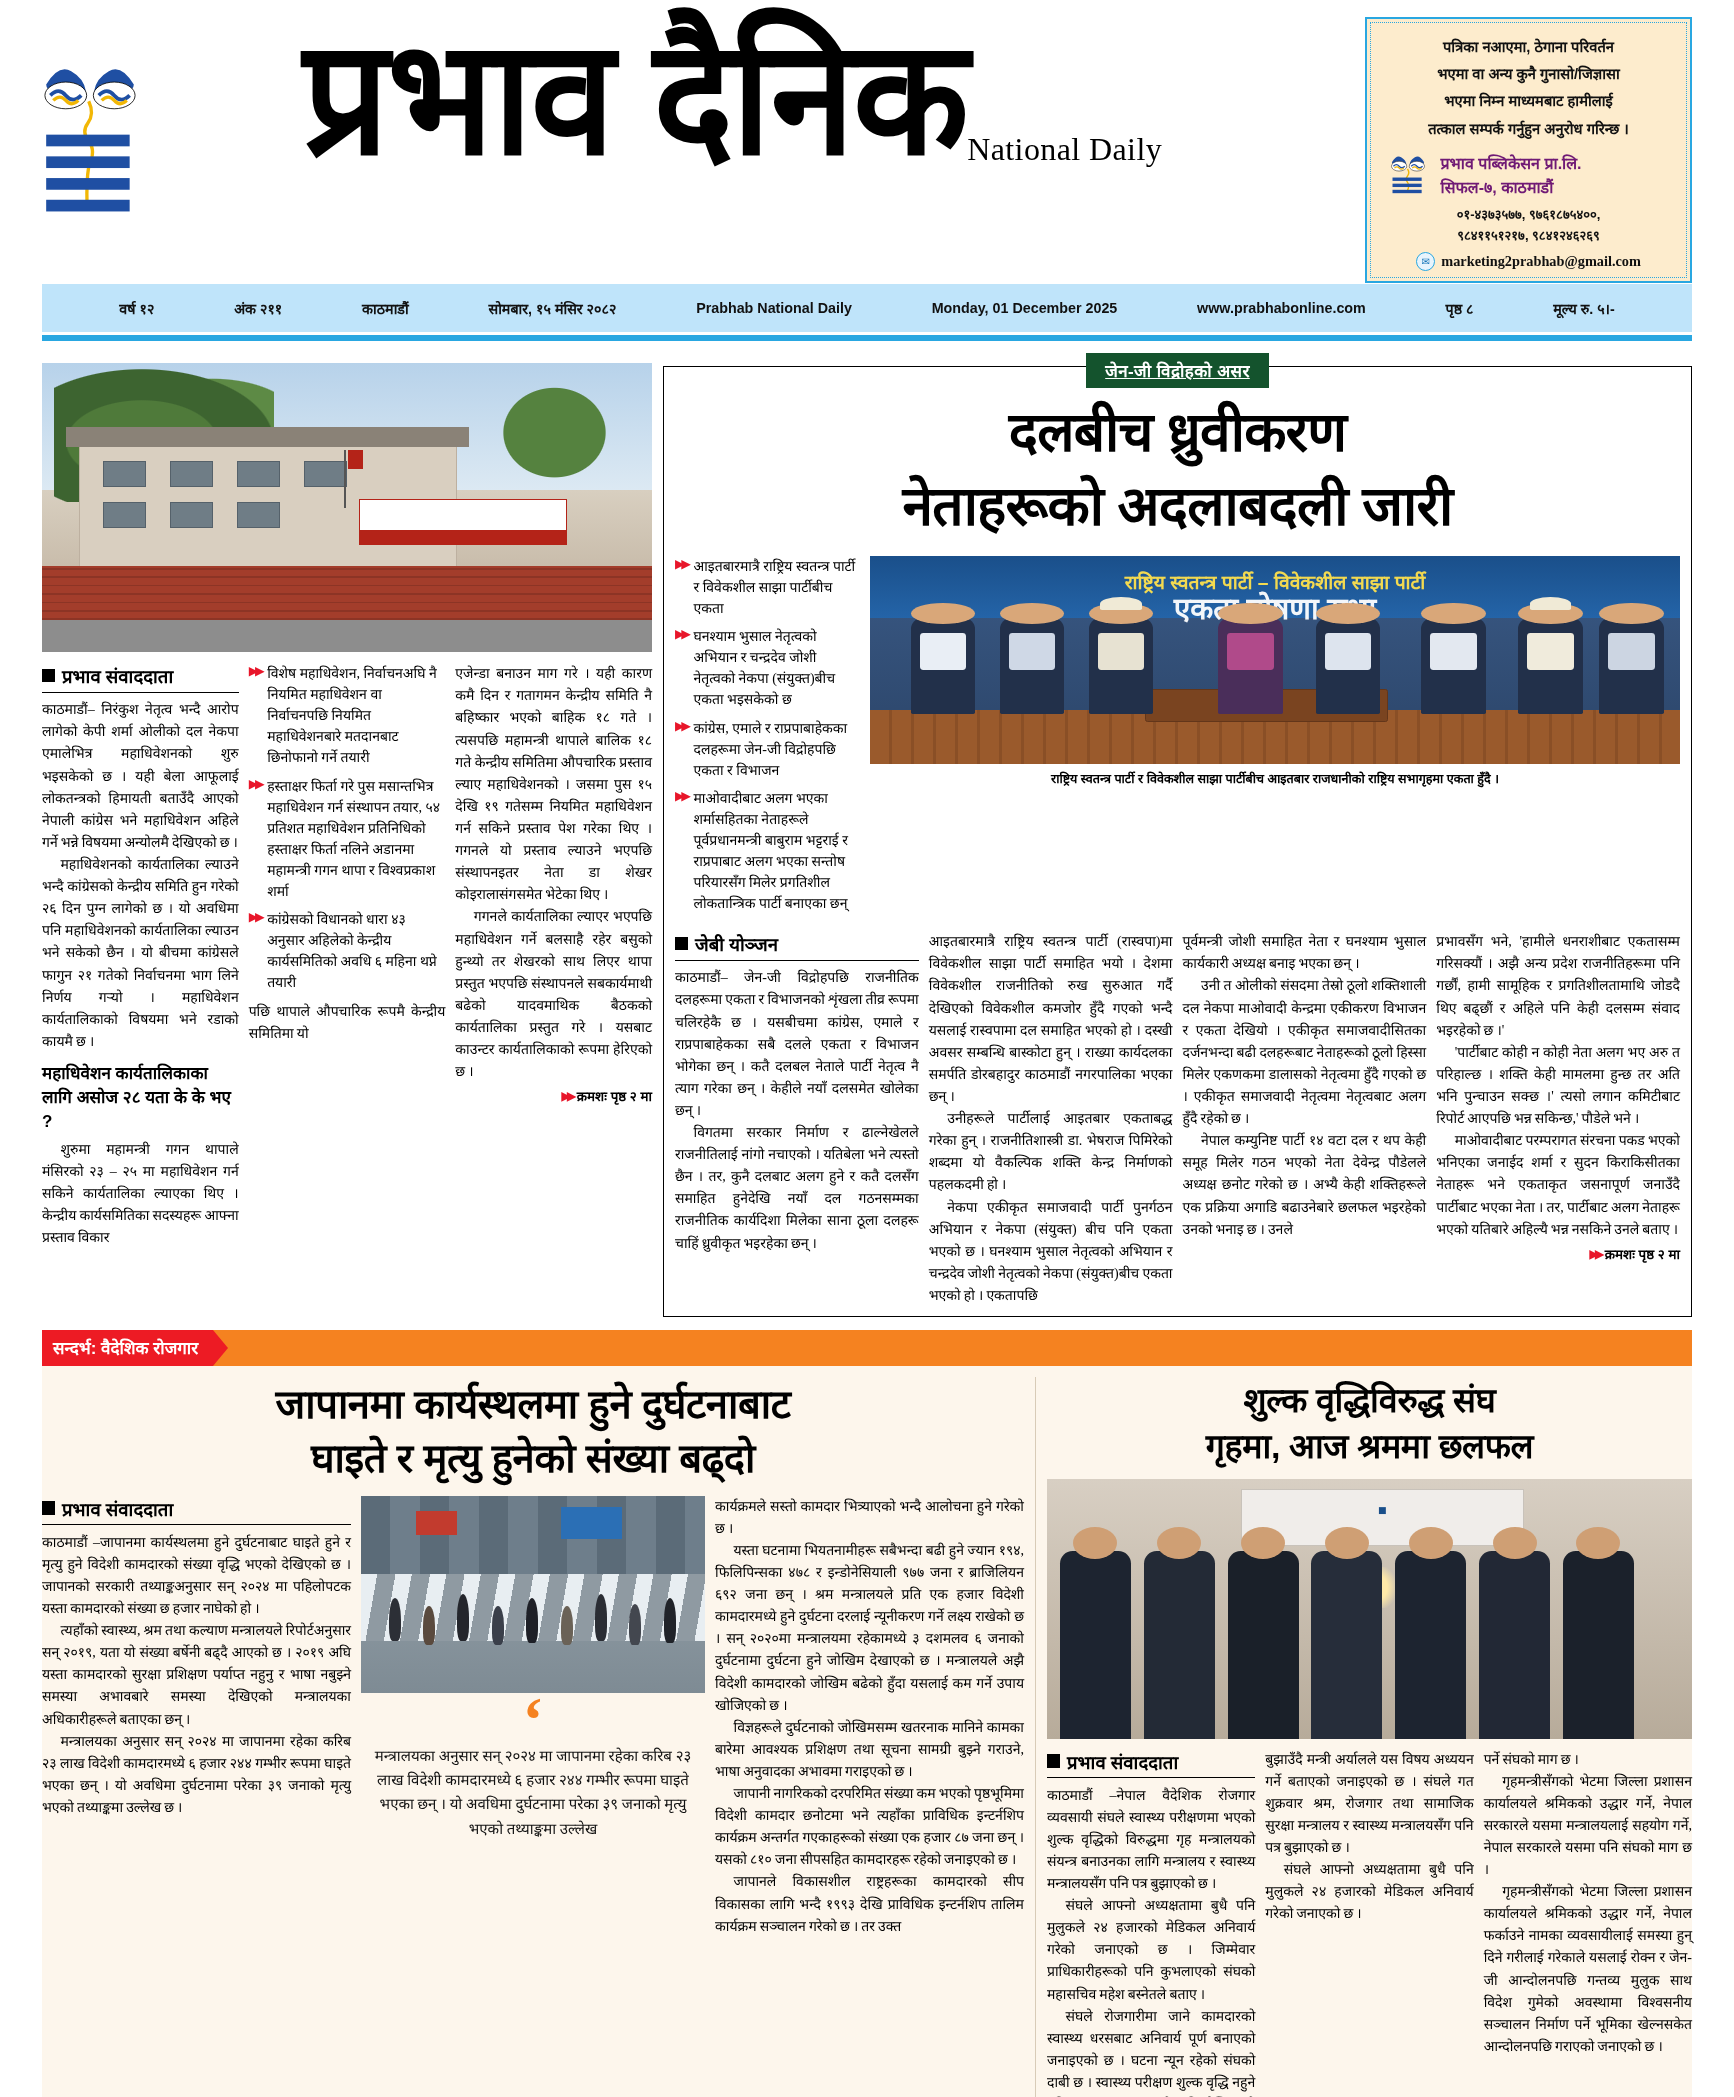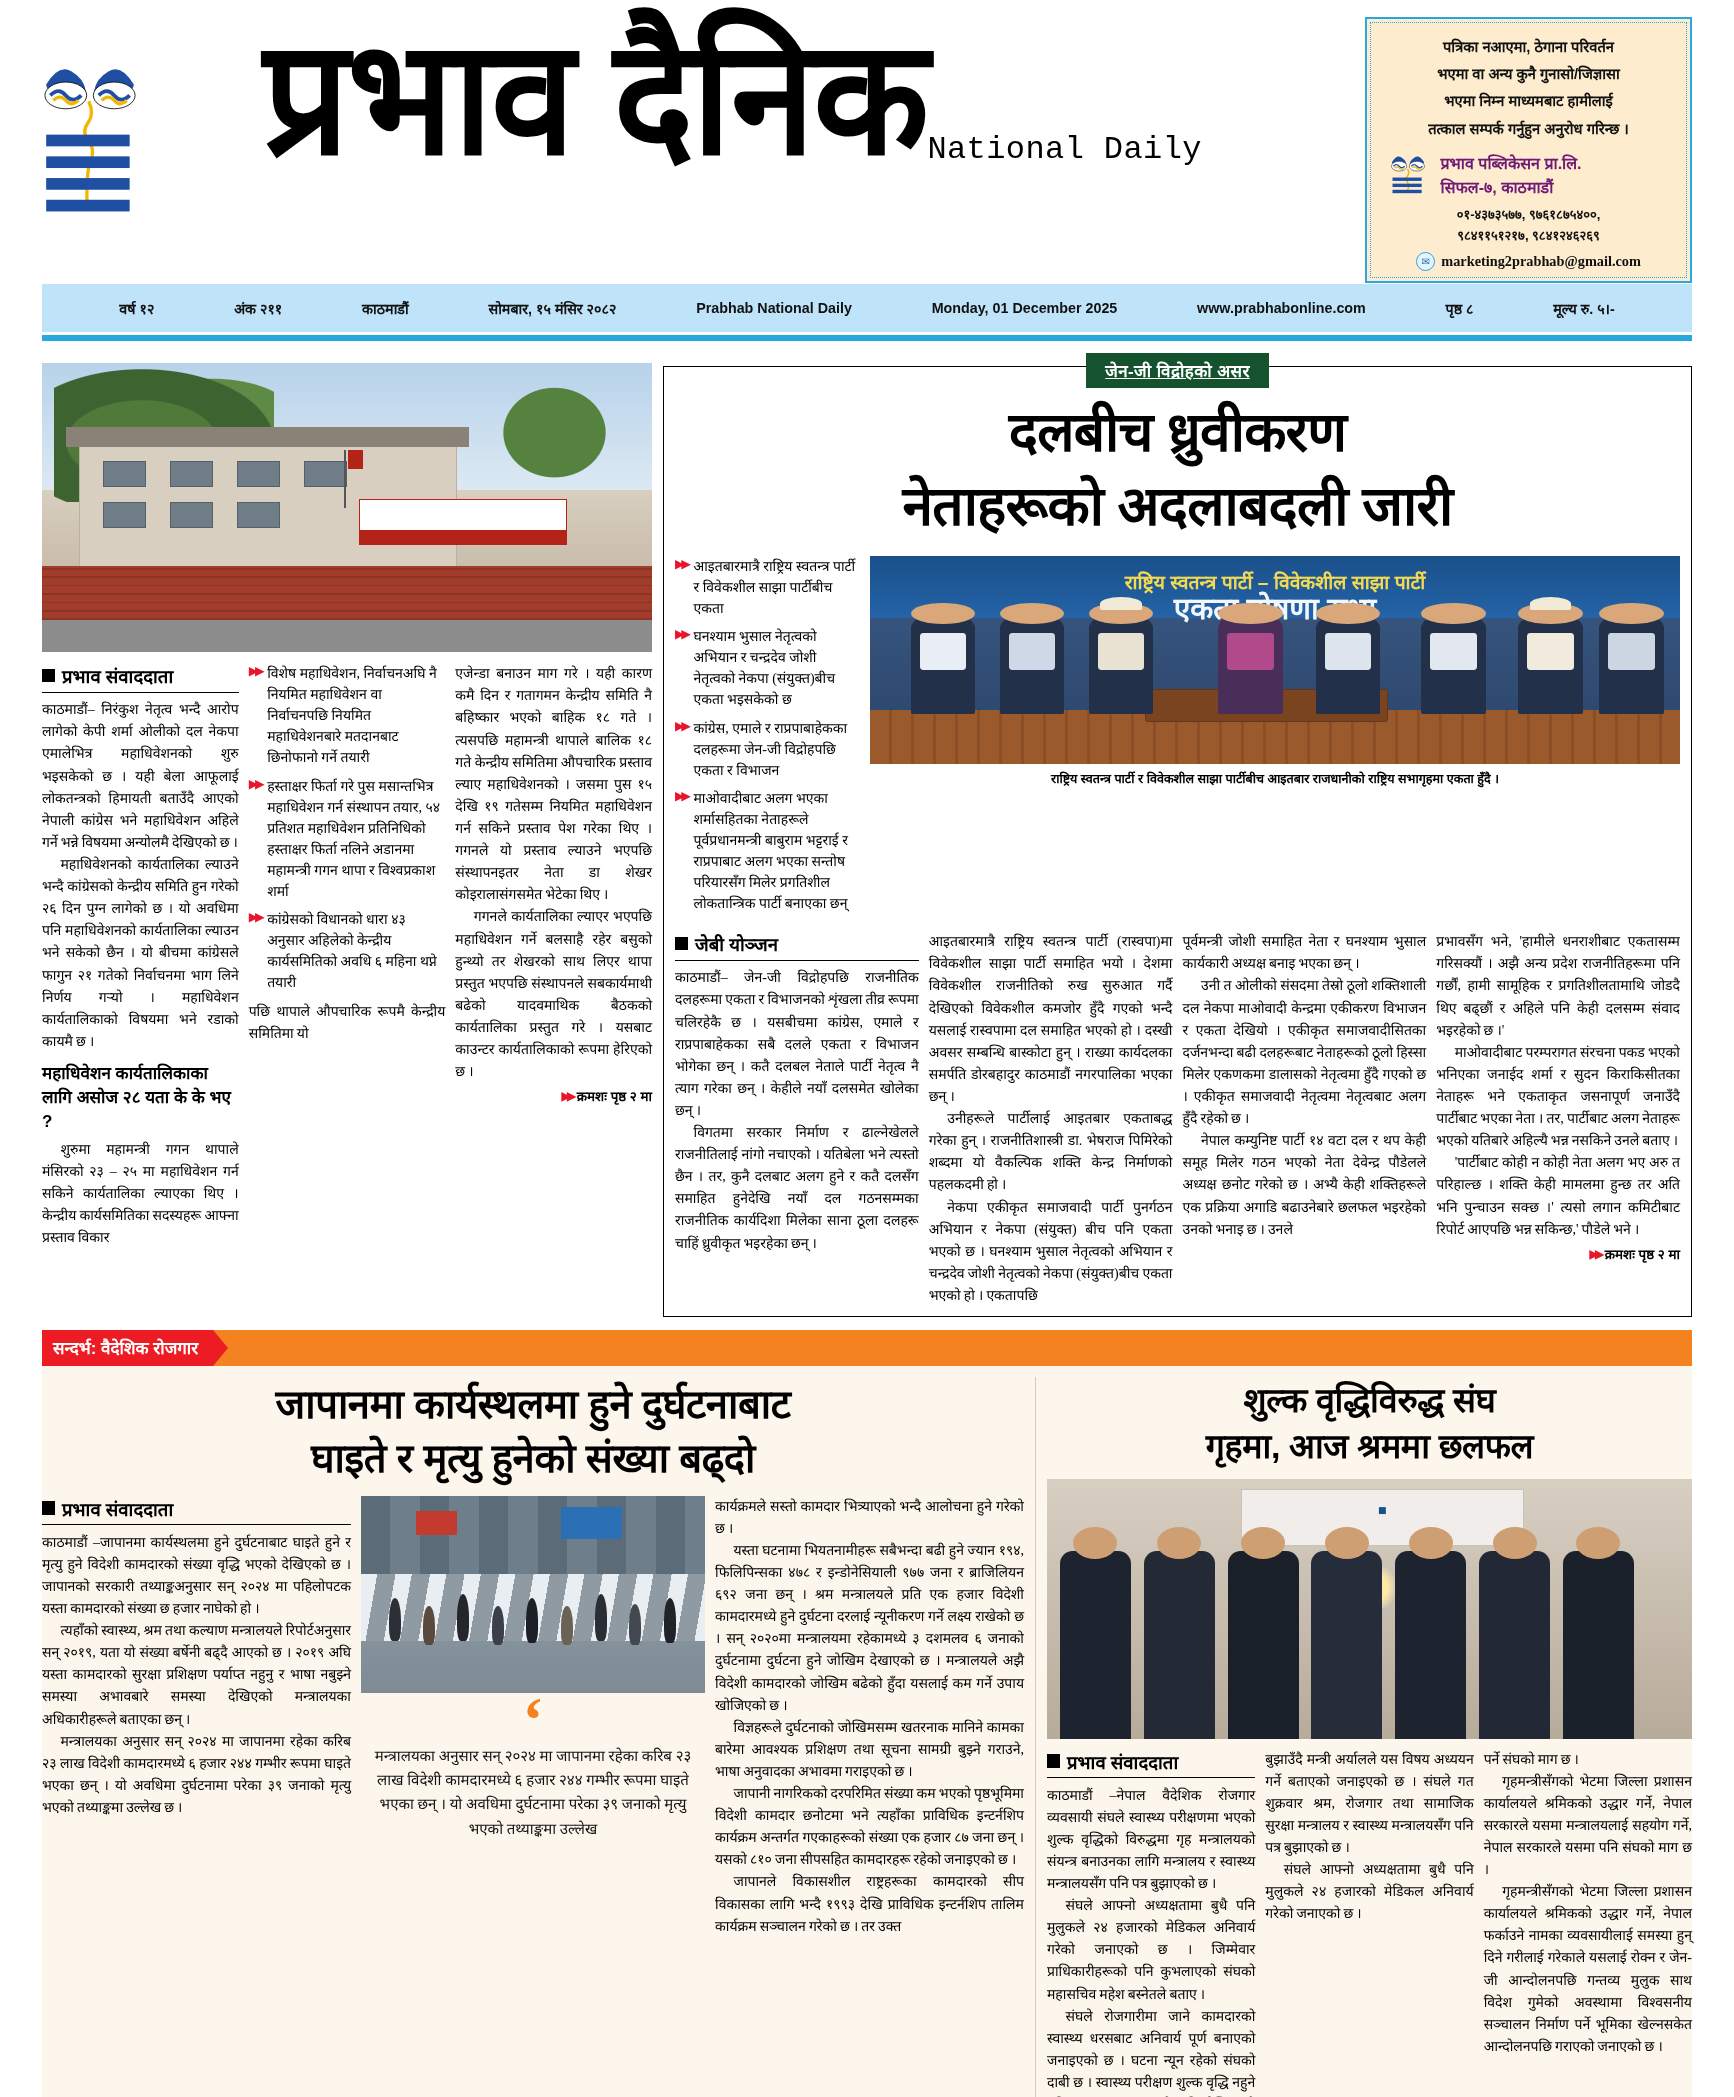--- a/index.html
+++ b/index.html
@@ -41,21 +41,21 @@
     font-family:"Liberation Sans", sans-serif;
     font-weight:bold;
     font-size:151px;
     line-height:0.92;
     letter-spacing:-1.7px;
     color:#000;
     white-space:nowrap;
     transform:scaleY(1.06);
   }
   .mh-sub{
-    font-family:Liberation Mono, monospace;
+    font-family:Liberation Serif, serif;
     font-size:32px;
     color:#000;
     align-self:flex-end;
     margin-right:38px;
     margin-top:-3.4px;
     letter-spacing:0.4px;
   }
 
   .mh-ad{
     flex:0 0 327px;
@@ -683,22 +683,22 @@
         <div class="col">
           <div class="body-txt">
             <p class="first">पूर्वमन्त्री जोशी समाहित नेता र घनश्याम भुसाल कार्यकारी अध्यक्ष बनाइ भएका छन् ।</p>
             <p>उनी त ओलीको संसदमा तेस्रो ठूलो शक्तिशाली दल नेकपा माओवादी केन्द्रमा एकीकरण विभाजन र एकता देखियो । एकीकृत समाजवादीसितका दर्जनभन्दा बढी दलहरूबाट नेताहरूको ठूलो हिस्सा मिलेर एकणकमा डालासको नेतृत्वमा हुँदै गएको छ । एकीकृत समाजवादी नेतृत्वमा नेतृत्वबाट अलग हुँदै रहेको छ ।</p>
             <p>नेपाल कम्युनिष्ट पार्टी १४ वटा दल र थप केही समूह मिलेर गठन भएको नेता देवेन्द्र पौडेलले अध्यक्ष छनोट गरेको छ । अभ्यै केही शक्तिहरूले एक प्रक्रिया अगाडि बढाउनेबारे छलफल भइरहेको उनको भनाइ छ । उनले</p>
           </div>
         </div>
         <div class="col">
           <div class="body-txt">
             <p class="first">प्रभावसँग भने, 'हामीले धनराशीबाट एकतासम्म गरिसक्यौं । अझै अन्य प्रदेश राजनीतिहरूमा पनि गर्छौं, हामी सामूहिक र प्रगतिशीलतामाथि जोडदै थिए बढ्छौं र अहिले पनि केही दलसम्म संवाद भइरहेको छ ।'</p>
+            <p>'पार्टीबाट कोही न कोही नेता अलग भए अरु त परिहाल्छ । शक्ति केही मामलमा हुन्छ तर अति भनि पुन्चाउन सक्छ ।' त्यसो लगान कमिटीबाट रिपोर्ट आएपछि भन्न सकिन्छ,' पौडेले भने ।</p>
             <p>माओवादीबाट परम्परागत संरचना पकड भएको भनिएका जनाईद शर्मा र सुदन किराकिसीतका नेताहरू भने एकताकृत जसनापूर्ण जनाउँदै पार्टीबाट भएका नेता । तर, पार्टीबाट अलग नेताहरू भएको यतिबारे अहिल्यै भन्न नसकिने उनले बताए ।</p>
-            <p>'पार्टीबाट कोही न कोही नेता अलग भए अरु त परिहाल्छ । शक्ति केही मामलमा हुन्छ तर अति भनि पुन्चाउन सक्छ ।' त्यसो लगान कमिटीबाट रिपोर्ट आएपछि भन्न सकिन्छ,' पौडेले भने ।</p>
           </div>
           <div class="cont-mark">
             <span class="chev">▶▶</span>
             <span>क्रमशः पृष्ठ २ मा</span>
           </div>
         </div>
       </div>
     </div>
 
   </div>

